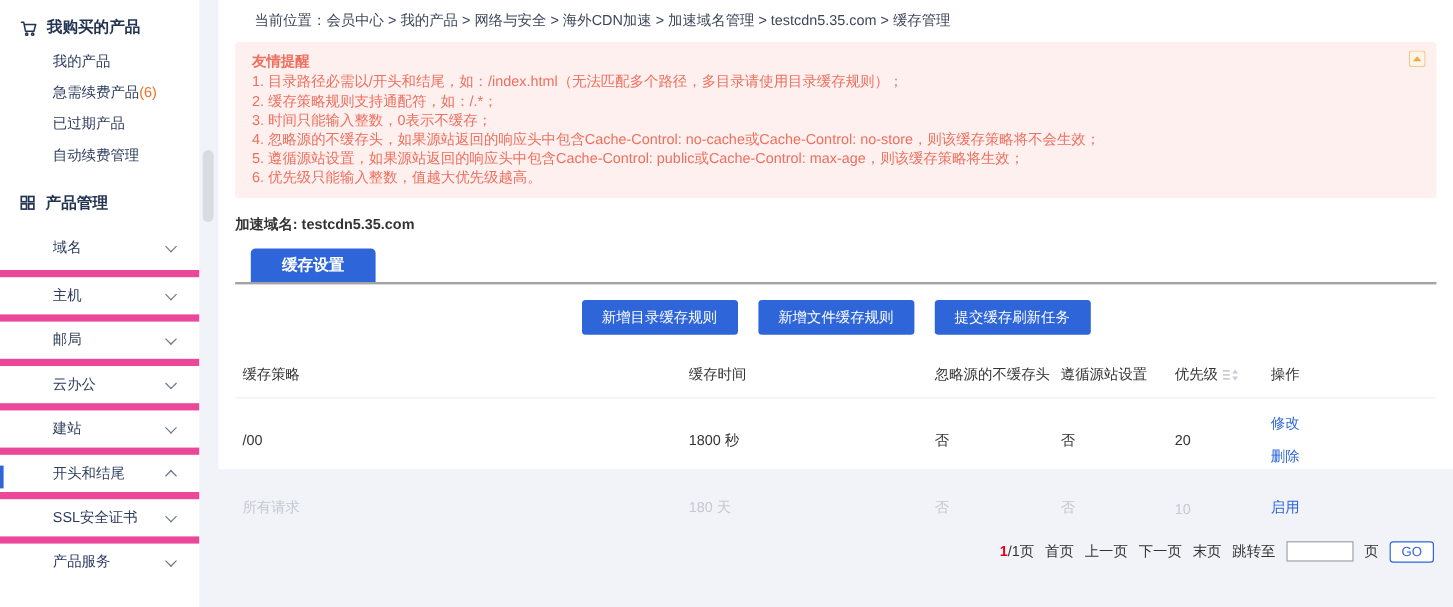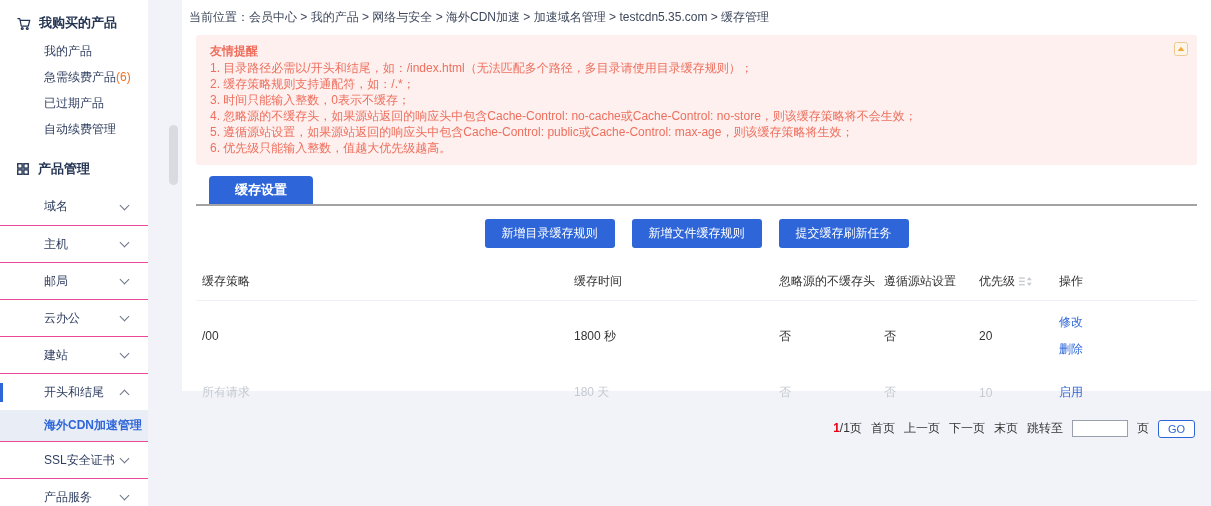--- a/index.html
+++ b/index.html
@@ -7,37 +7,37 @@
   body {
     font-family:"Liberation Sans","DejaVu Sans",sans-serif;
     background:#f1f3f8;
     color:#333;
     font-size:12px;
     position:relative;
     overflow:hidden;
   }
   
   .sidebar {
-    position:absolute; left:0; top:0; width:148px; height:506px;
+    position:absolute; left:0; top:0; width:166px; height:506px;
     background:#fff; z-index:2;
   }
   .side-group-header {
     display:flex; align-items:center; gap:8px;
     padding:14px 0 6px 16px;
     font-size:13px; font-weight:bold; color:#243453;
   }
   .side-sub { padding-left:44px; line-height:26px; font-size:12px; color:#2d3c5e; cursor:pointer; }
   .badge-orange { color:#f06f20; }
   .side-menu { margin-top:4px; }
   .menu-item {
     position:relative;
     height:37px; display:flex; align-items:center; justify-content:space-between;
     padding:0 20px 0 44px; font-size:12px; color:#2d3c5e; cursor:pointer;
   }
-  .menu-item + .menu-item, .submenu + .menu-item { border-top:1px solid #ec4899; }
+  .menu-item + .menu-item, .submenu + .menu-item { border-top:6px solid #ec4899; }
   .menu-item.active::before {
     content:""; position:absolute; left:0; top:9px; width:3px; height:19px; background:#2e66d9;
   }
   .chev {
     width:7px; height:7px;
     border-right:1.5px solid #6b7588; border-bottom:1.5px solid #6b7588;
     transform:rotate(45deg); margin-top:-3px;
   }
   .chev.up { transform:rotate(-135deg); margin-top:4px; }
   .submenu {
@@ -48,21 +48,21 @@
   
   .scroll-thumb {
     position:absolute; left:169px; top:125px; width:9px; height:60px;
     background:#d9dbe0; border-radius:5px; z-index:3;
   }
   
   .main {
     position:absolute; left:182px; top:0; width:1029px; height:391px;
     background:#fff;
   }
-  .breadcrumb { padding:9px 0 0 7px; font-size:12px; color:#3c4террitory:; color:#3d475c; }
+  .breadcrumb { padding:9px 0 0 30px; font-size:12px; color:#3c4террitory:; color:#3d475c; }
   .notice {
     position:relative;
     margin:9px 14px 0 14px;
     background:#fdf0ee; border-radius:3px;
     padding:8px 30px 9px 14px;
     color:#ee6f5e; font-size:12px; line-height:16px;
   }
   .notice-title { font-weight:bold; margin-bottom:1px; }
   .notice-collapse { position:absolute; top:7px; right:9px; cursor:pointer; line-height:0; }
   .domain-line { margin:14px 0 0 14px; font-size:12px; font-weight:bold; color:#333; }
@@ -159,21 +159,20 @@
         <span class="chev"></span>
     </div>
     <div class="menu-item">
       <span>建站</span>
         <span class="chev"></span>
     </div>
     <div class="menu-item active">
       <span>开头和结尾</span>
         <span class="chev up"></span>
     </div>
-    <div class="submenu">海外CDN加速管理</div>
     <div class="menu-item">
       <span>SSL安全证书</span>
         <span class="chev"></span>
     </div>
     <div class="menu-item">
       <span>产品服务</span>
         <span class="chev"></span>
     </div>
 
   </div>
@@ -194,20 +193,24 @@
     <div>5. 遵循源站设置，如果源站返回的响应头中包含Cache-Control: public或Cache-Control: max-age，则该缓存策略将生效；</div>
     <div>6. 优先级只能输入整数，值越大优先级越高。</div>
     <span class="notice-collapse">
       <svg width="14" height="14" viewBox="0 0 14 14">
           <rect x="0.5" y="0.5" width="13" height="13" rx="2" fill="#fdf5e8" stroke="#f0c98f"></rect>
           <path d="M3.6 9 L7 4.8 L10.4 9 Z" fill="#f5a83c"></path>
         </svg>
     </span>
   </div>
 
+  <div class="domain-line">
+    <span>加速域名:</span>
+    <span>testcdn5.35.com</span>
+  </div>
 
   <div class="tabbar">
     <span class="tab">缓存设置</span>
   </div>
 
   <div class="btn-row">
     <button class="btn">新增目录缓存规则</button>
     <button class="btn">新增文件缓存规则</button>
     <button class="btn">提交缓存刷新任务</button>
   </div>

